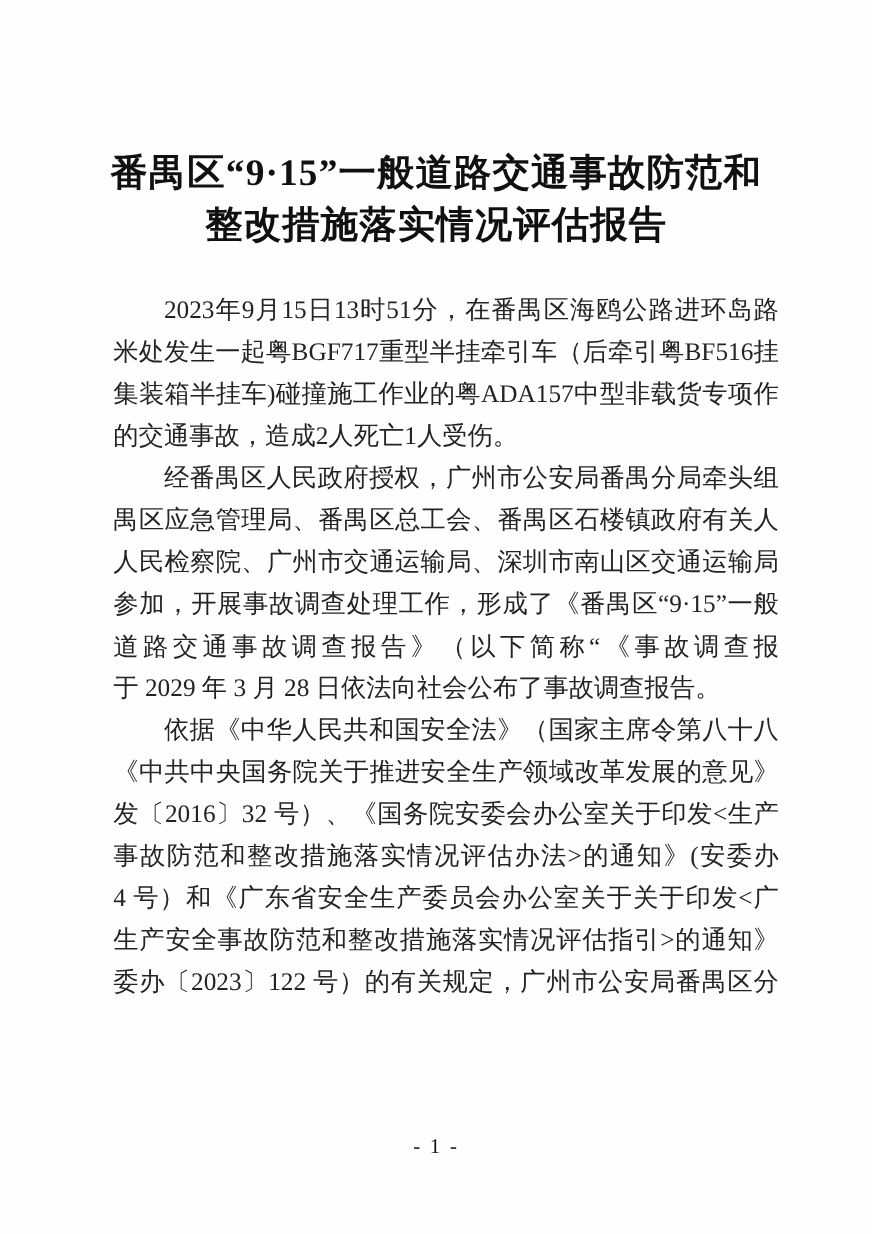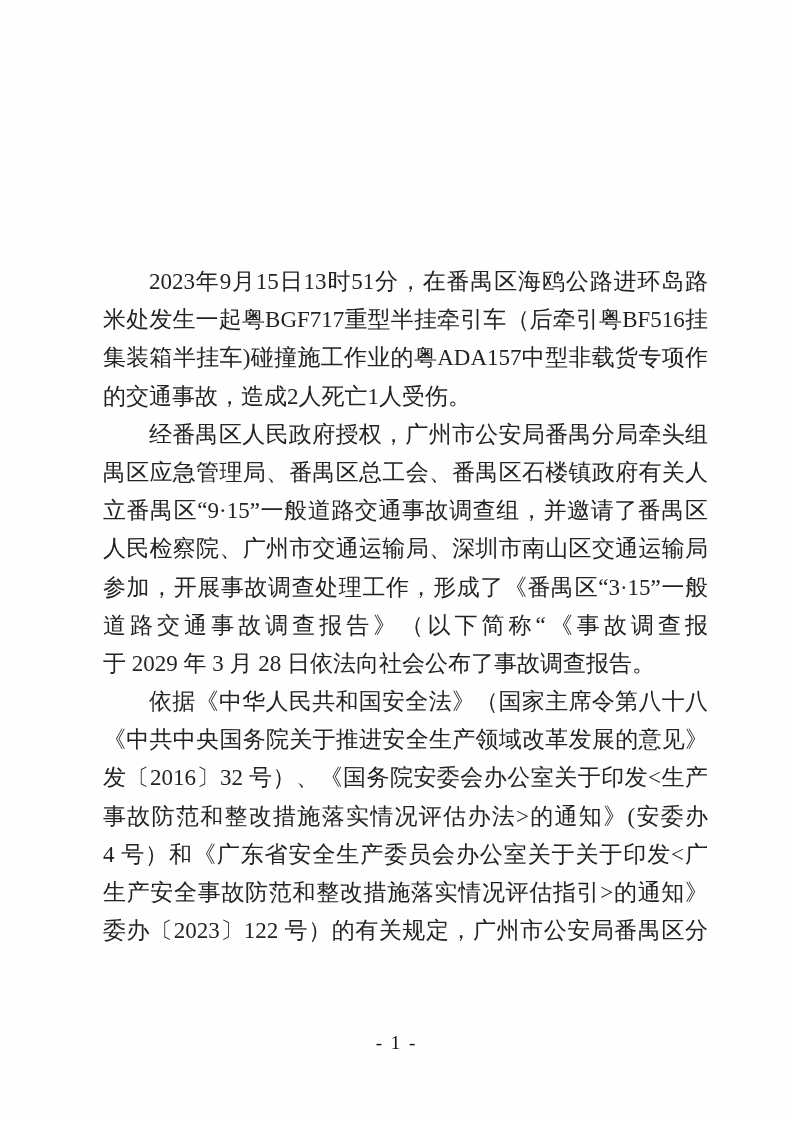--- a/index.html
+++ b/index.html
@@ -60,36 +60,39 @@
     line-height: 22px;
     letter-spacing: 2px;
     color: #101010;
   }
 </style>
 </head>
 <body>
 
 <div class="page">
 
+  <div class="doc-title">
+    <div>番禺区“9·15”一般道路交通事故防范和</div>
+    <div>整改措施落实情况评估报告</div>
+  </div>
 
   <div class="doc-body">
 
     <div class="para">
       <div class="line indent">2023年9月15日13时51分，在番禺区海鸥公路进环岛路南29</div>
       <div class="line">米处发生一起粤BGF717重型半挂牵引车（后牵引粤BF516挂重型</div>
       <div class="line">集装箱半挂车)碰撞施工作业的粤ADA157中型非载货专项作业车</div>
       <div class="line last">的交通事故，造成2人死亡1人受伤。</div>
     </div>
 
     <div class="para">
       <div class="line indent">经番禺区人民政府授权，广州市公安局番禺分局牵头组织番</div>
       <div class="line">禺区应急管理局、番禺区总工会、番禺区石楼镇政府有关人员成</div>
-      <div class="line">立番禺区“9·15”一般道路交通事故调查组，并邀请了番禺区</div>
       <div class="line">人民检察院、广州市交通运输局、深圳市南山区交通运输局派员</div>
-      <div class="line">参加，开展事故调查处理工作，形成了《番禺区“3·15”一般</div>
+      <div class="line">参加，开展事故调查处理工作，形成了《番禺区“9·15”一般</div>
       <div class="line">道路交通事故调查报告》（以下简称“《事故调查报告》”），</div>
       <div class="line last">于 2029 年 3 月 28 日依法向社会公布了事故调查报告。</div>
     </div>
 
     <div class="para">
       <div class="line indent">依据《中华人民共和国安全法》（国家主席令第八十八号）、</div>
       <div class="line">《中共中央国务院关于推进安全生产领域改革发展的意见》（中</div>
       <div class="line">发〔2016〕32 号）、《国务院安委会办公室关于印发&lt;生产安全</div>
       <div class="line">事故防范和整改措施落实情况评估办法&gt;的通知》(安委办〔2021〕</div>
       <div class="line">4 号）和《广东省安全生产委员会办公室关于关于印发&lt;广东省</div>

